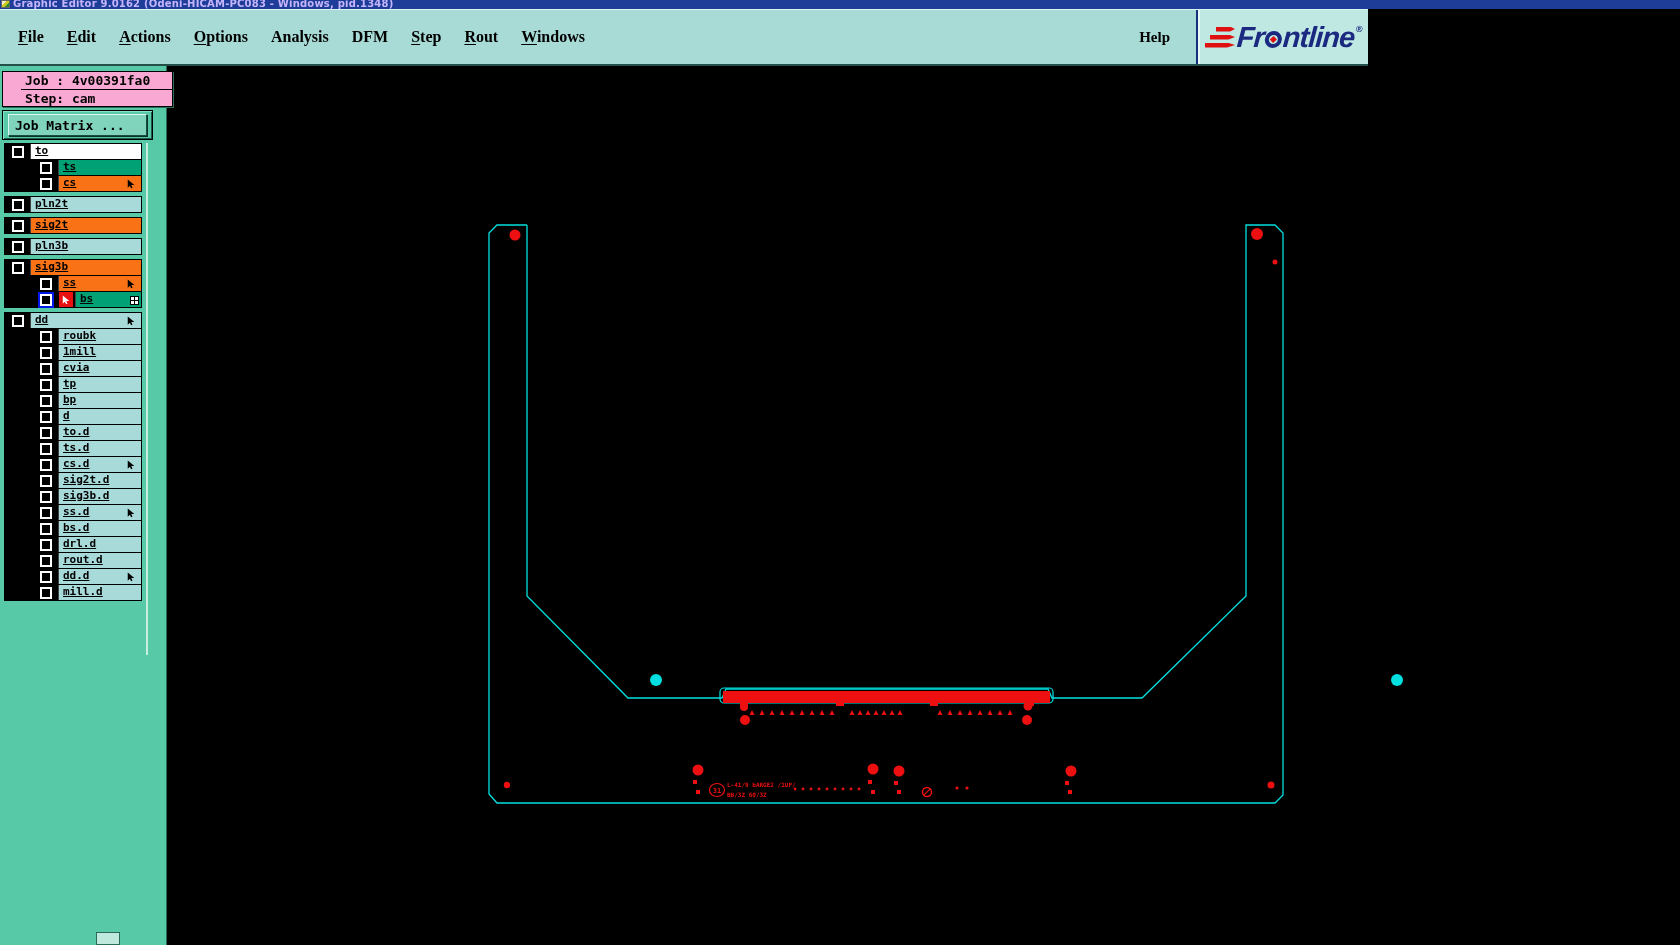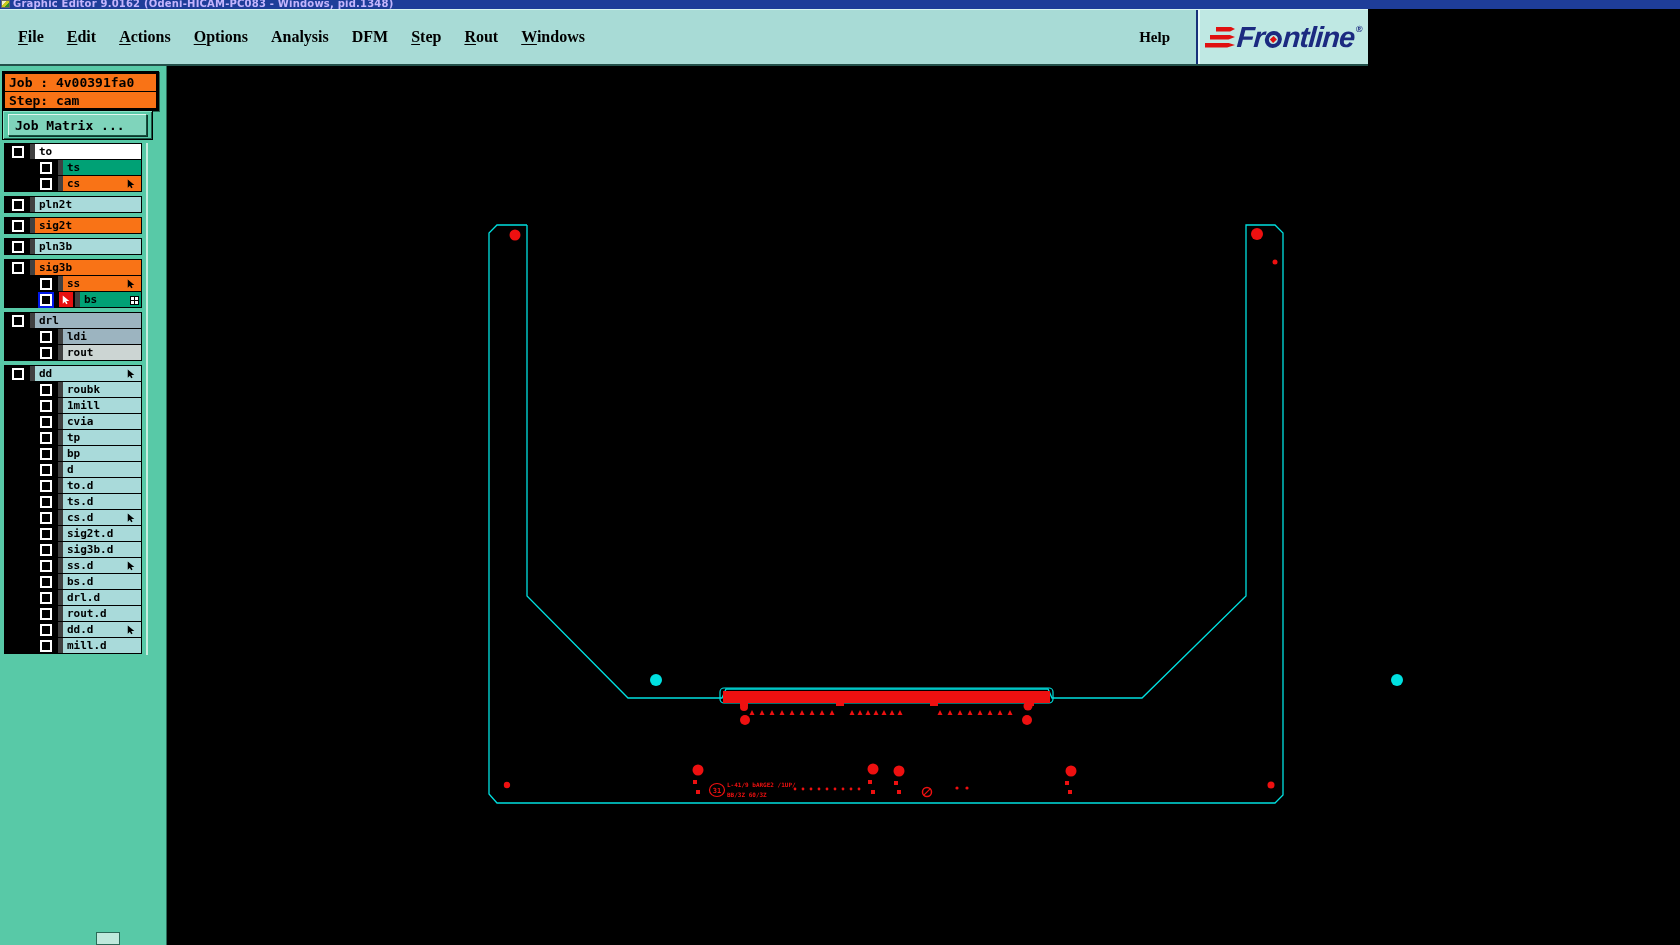--- a/index.html
+++ b/index.html
@@ -39,22 +39,22 @@
   .logo-text{font:italic 800 29px "Liberation Sans",sans-serif;color:#1b2a80;
              display:inline-flex;align-items:center;letter-spacing:-1px;transform:skewX(-4deg);}
   .logo-o{width:17px;height:17px;border:4px solid #1b2a80;border-radius:50%;box-sizing:border-box;
           display:inline-flex;align-items:center;justify-content:center;margin:3px 1px 0 1px;flex:none;}
   .logo-o .diamond{width:5px;height:5px;background:#e01010;transform:rotate(45deg);}
   .logo-reg{font-size:9px;font-weight:bold;font-style:normal;transform:translateY(-9px);margin-left:1px;}
 
   
   .sidebar{position:absolute;left:0;top:66px;width:167px;height:879px;background:#58c9a7;
            border-right:1px solid #2a6a58;box-sizing:border-box;z-index:3;}
-  .job-panel{position:absolute;left:2px;top:5px;width:151px;border:3px solid #000000;
-             background:#f97316;box-shadow:1px 1px 0 #2a6a58;}
+  .job-panel{position:absolute;left:2px;top:5px;width:151px;border:1px solid #000000;
+             background:#f9a8d4;box-shadow:1px 1px 0 #2a6a58;padding-left:18px;}
   .job-row{height:17px;font:bold 13px "DejaVu Sans Mono",monospace;color:#000;
            padding:1px 0 0 4px;box-sizing:border-box;white-space:pre;}
   .job-row + .job-row{border-top:1px solid #000;}
   .matrix-panel{position:absolute;left:2px;top:44px;width:151px;height:30px;border:1px solid #000;
                 background:#58c9a7;box-shadow:inset 1px 1px 0 #8ae2c6,inset -1px -1px 0 #1d5a48;
                 display:flex;align-items:center;justify-content:center;box-sizing:border-box;}
   .matrix-btn{width:139px;height:22px;background:#7fd4bb;
               border:1px solid;border-color:#dff8ef #17503e #17503e #dff8ef;
               font:bold 13px "DejaVu Sans Mono",monospace;color:#000;text-align:left;
               padding:2px 0 1px 6px;box-shadow:1px 1px 0 #0b352a;cursor:default;}
@@ -62,22 +62,22 @@
   
   .layer-list{position:absolute;left:4px;top:77px;width:138px;}
   .lgroup{border:1px solid #000;margin-bottom:4px;background:#000;}
   .lrow{display:flex;height:15px;align-items:stretch;background:#000;}
   .lrow + .lrow{border-top:1px solid #000;padding-left:28px;}
   .cbcell{width:25px;display:flex;align-items:center;justify-content:center;background:#000;flex:none;}
   .cbox{width:8px;height:8px;border:2px solid #fff;background:#000;}
   .cbox.sel{outline:2px solid #0018e8;outline-offset:0px;}
   .workicon{width:14px;background:#e81010;margin:0 1px 0 0;display:flex;align-items:center;
             justify-content:center;flex:none;border-left:1px solid #000;border-right:1px solid #000;}
-  .lname{flex:1;display:flex;align-items:center;font:bold 11px "DejaVu Sans Mono",monospace;
-         color:#000;padding-left:4px;position:relative;box-sizing:border-box;border-left:5px solid #404040;}
+  .lname{flex:1;display:flex;font:bold 11px "DejaVu Sans Mono",monospace;
+         color:#000;padding-left:4px;position:relative;box-sizing:border-box;border-left:1px solid #404040;text-decoration:underline;}
   .c-white{background:#ffffff;} .c-green{background:#00a175;} .c-orange{background:#f97316;}
   .c-cyan{background:#a9dada;} .c-blue{background:#9cb4c0;} .c-gray{background:#ccd5d3;}
   .row-arrow{position:absolute;right:5px;top:3px;width:9px;height:10px;}
   .grid-icon{position:absolute;right:2px;top:4px;width:7px;height:7px;border:1px solid #000;
              background:linear-gradient(#000,#000) 50% 0/1px 100% no-repeat,
                         linear-gradient(#000,#000) 0 50%/100% 1px no-repeat,#fff;}
   .side-hl{position:absolute;left:146px;top:77px;width:2px;height:512px;background:#c9eee0;}
   .resize-handle{position:absolute;left:96px;top:866px;width:24px;height:13px;background:#bfe9dc;
                  border:1px solid #2a6a58;box-sizing:border-box;}
 
@@ -226,46 +226,20 @@
             <span>bs</span>
             <span class="grid-icon"></span>
           </div>
         </div>
       </div>
       <div class="lgroup">
         <div class="lrow">
           <div class="cbcell">
             <div class="cbox"></div>
           </div>
-          <div class="lname c-blue">
-            <span>drl</span>
-          </div>
-        </div>
-        <div class="lrow">
-          <div class="cbcell">
-            <div class="cbox"></div>
-          </div>
-          <div class="lname c-blue">
-            <span>ldi</span>
-          </div>
-        </div>
-        <div class="lrow">
-          <div class="cbcell">
-            <div class="cbox"></div>
-          </div>
-          <div class="lname c-gray">
-            <span>rout</span>
-          </div>
-        </div>
-      </div>
-      <div class="lgroup">
-        <div class="lrow">
-          <div class="cbcell">
-            <div class="cbox"></div>
-          </div>
           <div class="lname c-cyan">
             <span>dd</span>
             <span class="row-arrow"><svg viewBox="0 0 12 12" width="9" height="10">
                 <polygon points="1,0 1,11 3.8,8.2 5.6,11.6 7.4,10.7 5.6,7.2 9.8,7.2" fill="#000000"></polygon>
               </svg></span>
           </div>
         </div>
         <div class="lrow">
           <div class="cbcell">
             <div class="cbox"></div>

